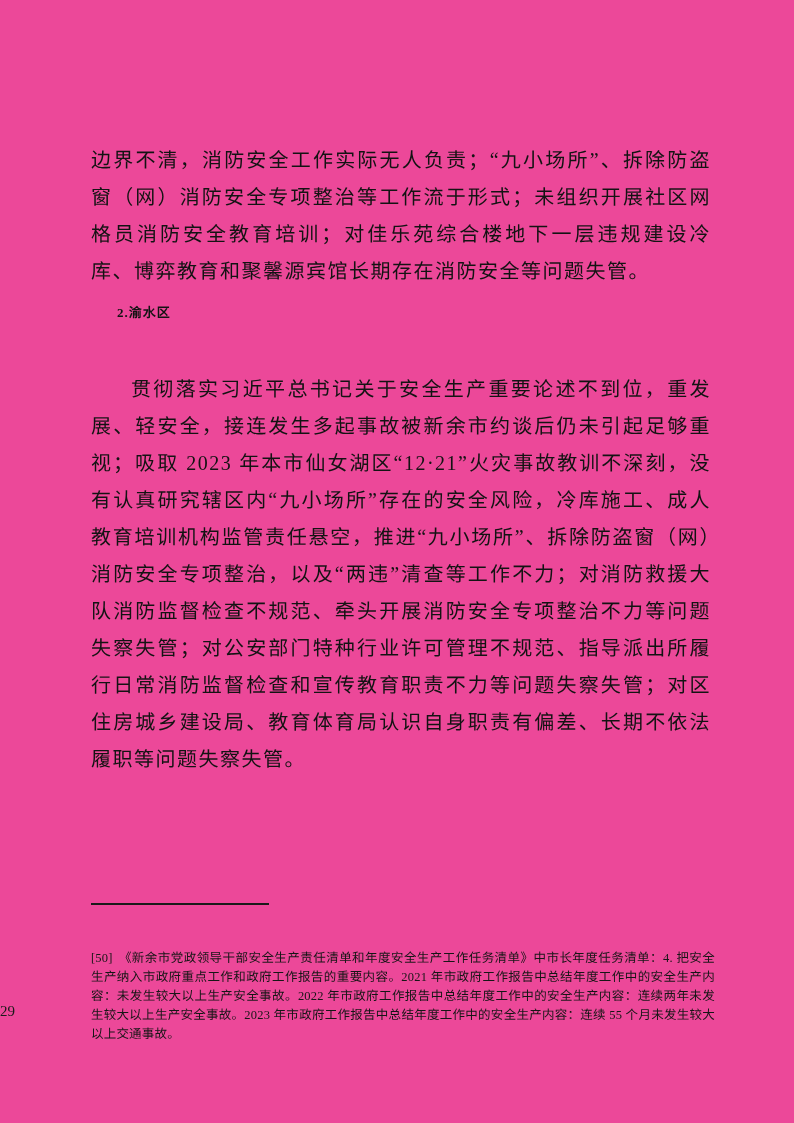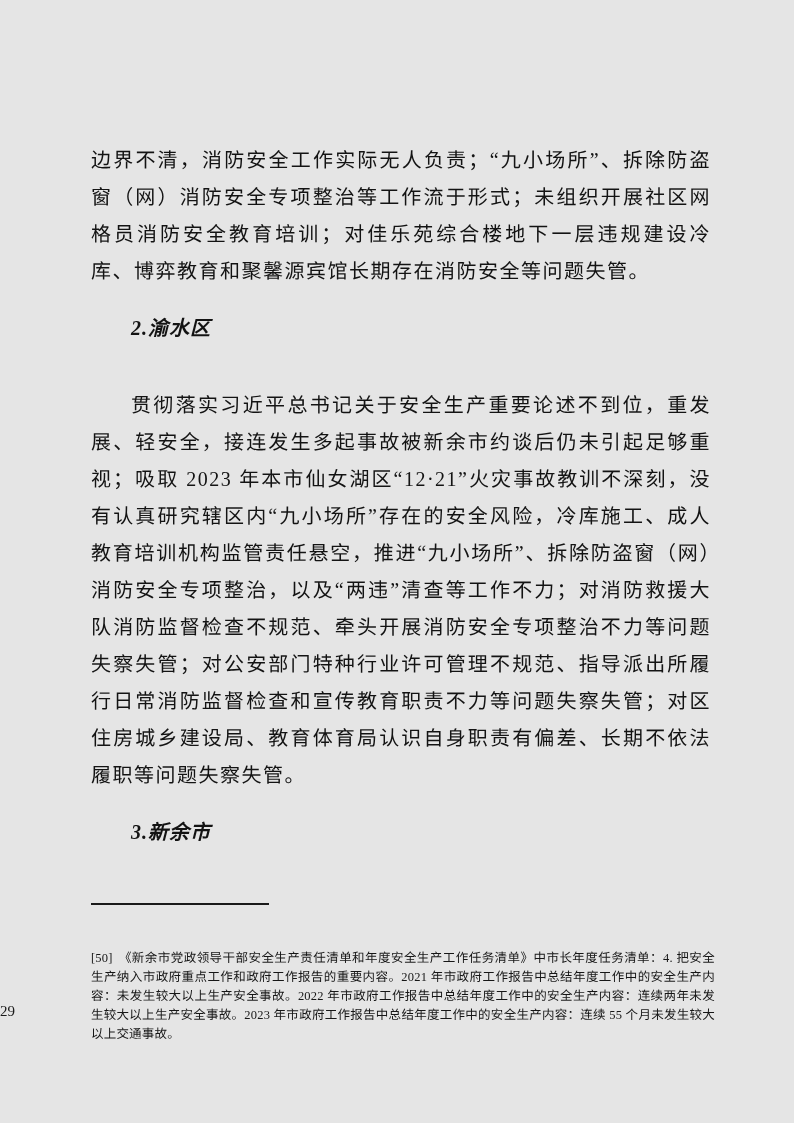--- a/index.html
+++ b/index.html
@@ -2,47 +2,46 @@
 <html lang="zh-CN"><head>
 <meta charset="utf-8">
 <style>
   * { margin: 0; padding: 0; box-sizing: border-box; }
   html, body { background: #ffffff; }
   .page {
     position: relative;
     width: 794px;
     height: 1123px;
     margin: 0 auto;
-    background: #e5e5e5;
+    background: #ec4899;
     color: #131313;
     font-family: "Liberation Serif", "DejaVu Serif", serif;
     overflow: hidden;
   }
   .body-text {
     position: absolute;
     top: 142px;
     left: 91px;
     width: 620px;
   }
   .para {
     font-size: 20px;
     line-height: 37px;
     letter-spacing: 1.5px;
     text-align: justify;
     text-justify: inter-character;
   }
   .para.indent { text-indent: 2em; margin-top: 40px; }
   .heading {
-    font-size: 20px;
+    font-size: 13px;
     font-weight: bold;
     line-height: 37px;
-    margin: 20px 0 3px 0;
+    margin: 4px 0 3px 0;
     padding-left: 2em;
     letter-spacing: 1px;
-    font-style: italic;
   }
   sup.ref {
     font-size: 11px;
     line-height: 0;
     vertical-align: super;
     letter-spacing: 0;
   }
   .footnote-rule {
     position: absolute;
     left: 91px;
@@ -79,21 +78,20 @@
 <div class="page">
 
   <main class="body-text">
 
     <p class="para">边界不清，消防安全工作实际无人负责；“九小场所”、拆除防盗窗（网）消防安全专项整治等工作流于形式；未组织开展社区网格员消防安全教育培训；对佳乐苑综合楼地下一层违规建设冷库、博弈教育和聚馨源宾馆长期存在消防安全等问题失管。</p>
 
     <h3 class="heading">2.渝水区</h3>
 
     <p class="para indent">贯彻落实习近平总书记关于安全生产重要论述不到位，重发展、轻安全，接连发生多起事故被新余市约谈后仍未引起足够重视；吸取 2023 年本市仙女湖区“12·21”火灾事故教训不深刻，没有认真研究辖区内“九小场所”存在的安全风险，冷库施工、成人教育培训机构监管责任悬空，推进“九小场所”、拆除防盗窗（网）消防安全专项整治，以及“两违”清查等工作不力；对消防救援大队消防监督检查不规范、牵头开展消防安全专项整治不力等问题失察失管；对公安部门特种行业许可管理不规范、指导派出所履行日常消防监督检查和宣传教育职责不力等问题失察失管；对区住房城乡建设局、教育体育局认识自身职责有偏差、长期不依法履职等问题失察失管。</p>
 
-    <h3 class="heading">3.新余市</h3>
 
 
   </main>
 
   <div class="footnote-rule"></div>
 
   <p class="footnote"><span class="fn-marker">[50]</span><span>《新余市党政领导干部安全生产责任清单和年度安全生产工作任务清单》中市长年度任务清单：4. 把安全生产纳入市政府重点工作和政府工作报告的重要内容。2021 年市政府工作报告中总结年度工作中的安全生产内容：未发生较大以上生产安全事故。2022 年市政府工作报告中总结年度工作中的安全生产内容：连续两年未发生较大以上生产安全事故。2023 年市政府工作报告中总结年度工作中的安全生产内容：连续 55 个月未发生较大以上交通事故。</span></p>
 
   <div class="page-number">29</div>
 

